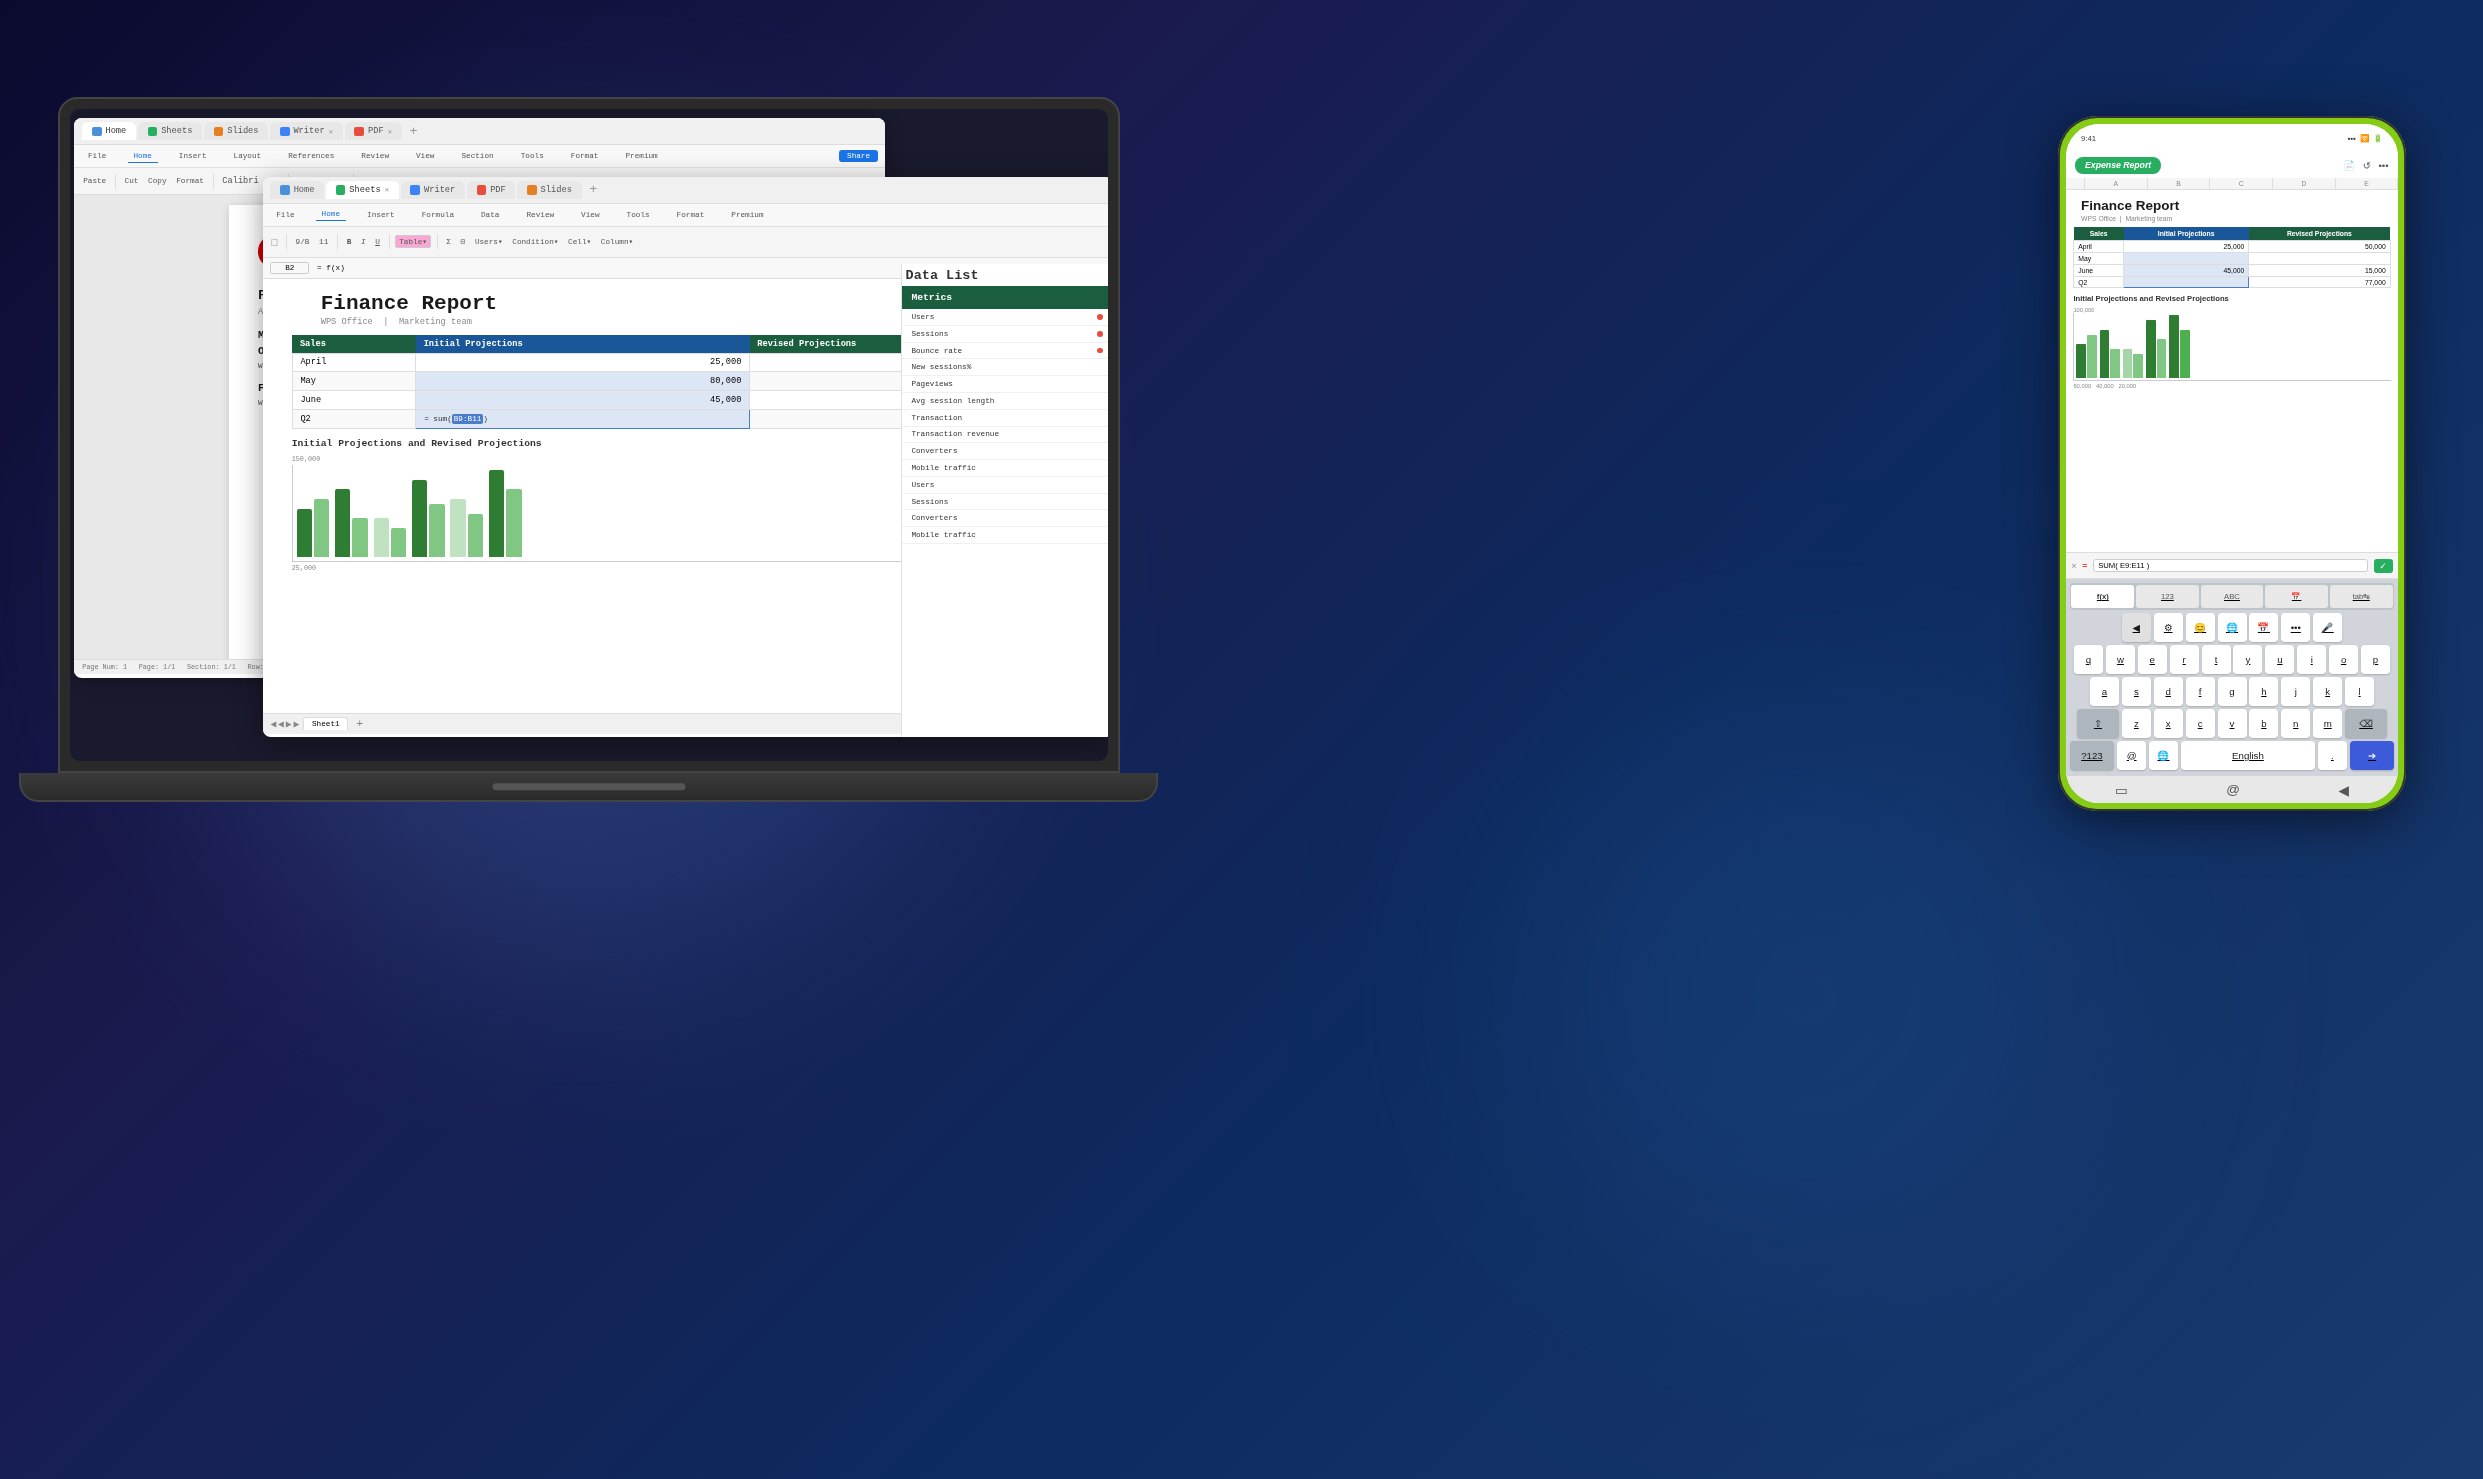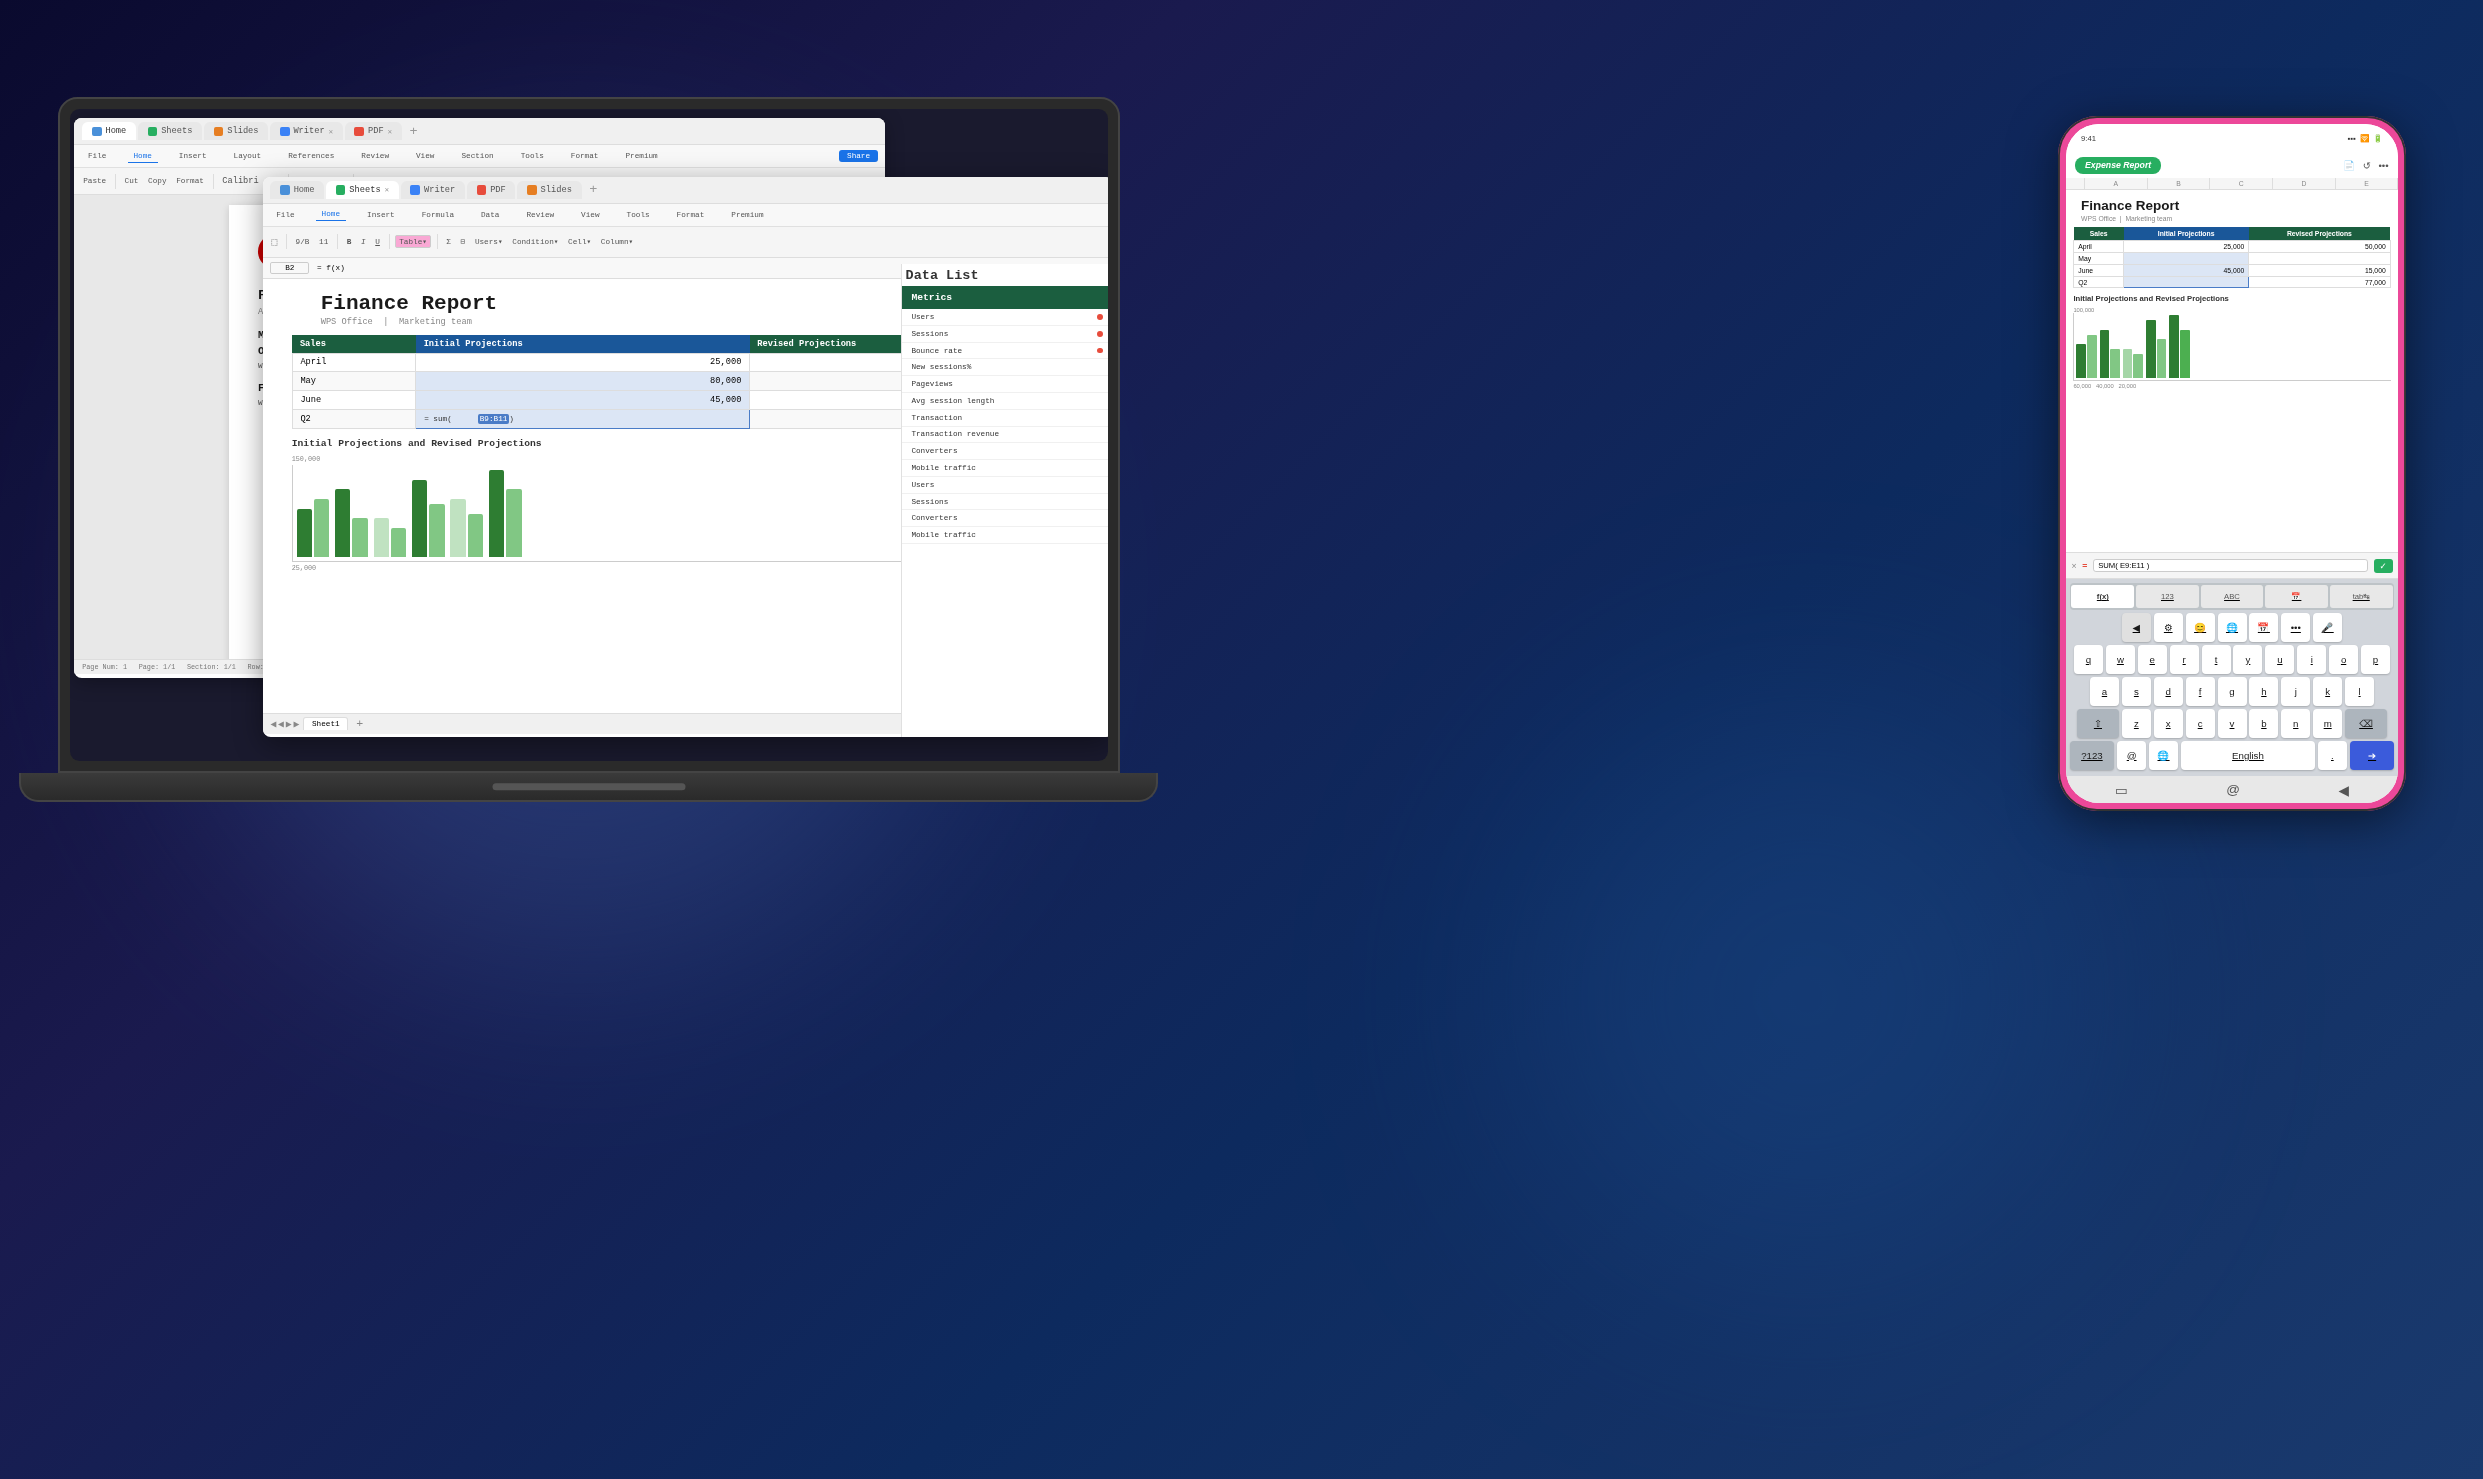--- a/index.html
+++ b/index.html
@@ -436,21 +436,21 @@
       cursor: pointer;
     }
 
     
     .phone {
       position: absolute;
       right: 48px;
       top: 77px;
       width: 348px;
       height: 695px;
-      background: #ec4899;
+      background: #84cc16;
       border-radius: 39px;
       padding: 7.7px;
       box-shadow: 0 9.7px 48px rgba(0,0,0,0.5), inset 0 0 0 1.9px #333;
     }
     .phone-screen {
       width: 100%;
       height: 100%;
       background: white;
       border-radius: 33px;
       overflow: hidden;
@@ -888,21 +888,21 @@
                   <td style="text-align:right;">12,000</td>
                 </tr>
                 <tr>
                   <td>June</td>
                   <td style="text-align:right;background:#dce6f5;">45,000</td>
                   <td style="text-align:right;">15,000</td>
                 </tr>
                 <tr>
                   <td>Q2</td>
                   <td class="cell-formula">
-                    <span style="font-size:7.7px;color:#333;">= sum(</span><span style="background:#4a7cc7;color:white;font-size:7.7px;padding:1px 1.9px;border-radius:1.9px;margin-left:26px;">B9:B11</span><span style="font-size:7.7px;color:#333;">)</span>
+                    <span style="font-size:7.7px;color:#333;">= sum(</span><span style="background:#4a7cc7;color:white;font-size:7.7px;padding:1px 1.9px;border-radius:1.9px;">B9:B11</span><span style="font-size:7.7px;color:#333;">)</span>
                   </td>
                   <td style="text-align:right;">77,000</td>
                 </tr>
               </tbody>
             </table>
 
             <div class="chart-area">
               <div class="chart-title">Initial Projections and Revised Projections</div>
               <div style="font-size:6.8px;color:#888;margin-bottom:1.9px;">150,000</div>
               <div class="bar-chart">

